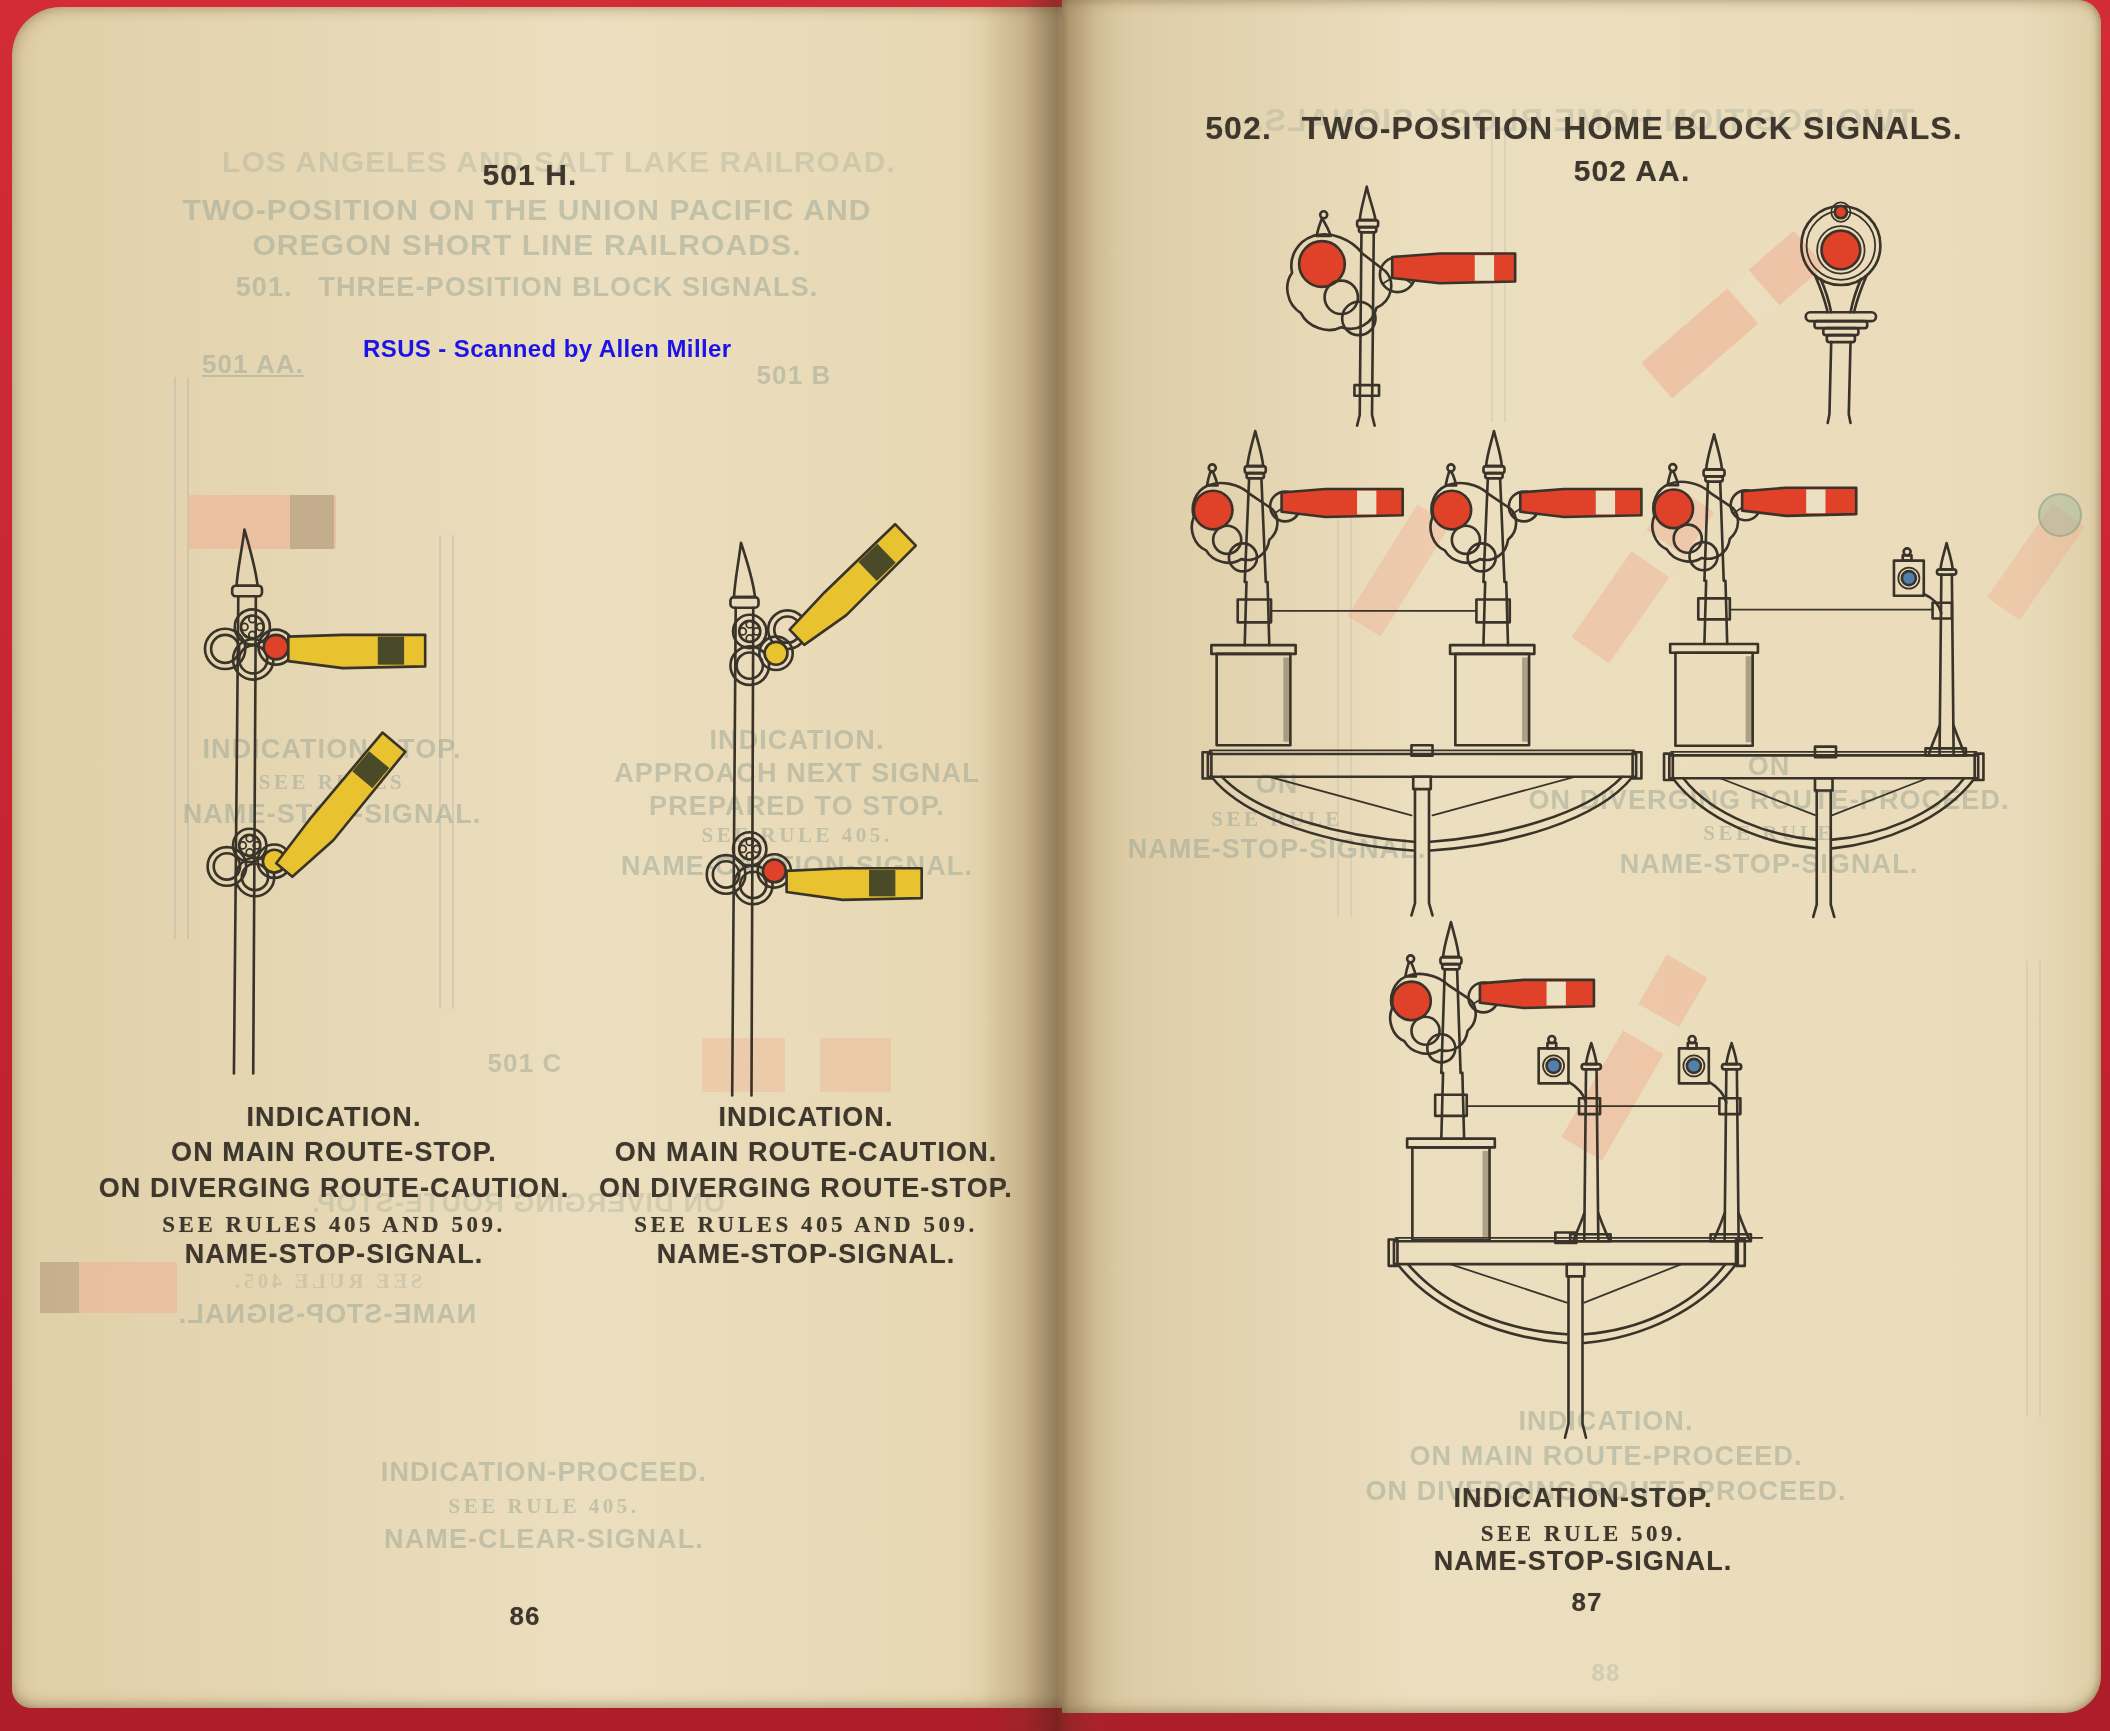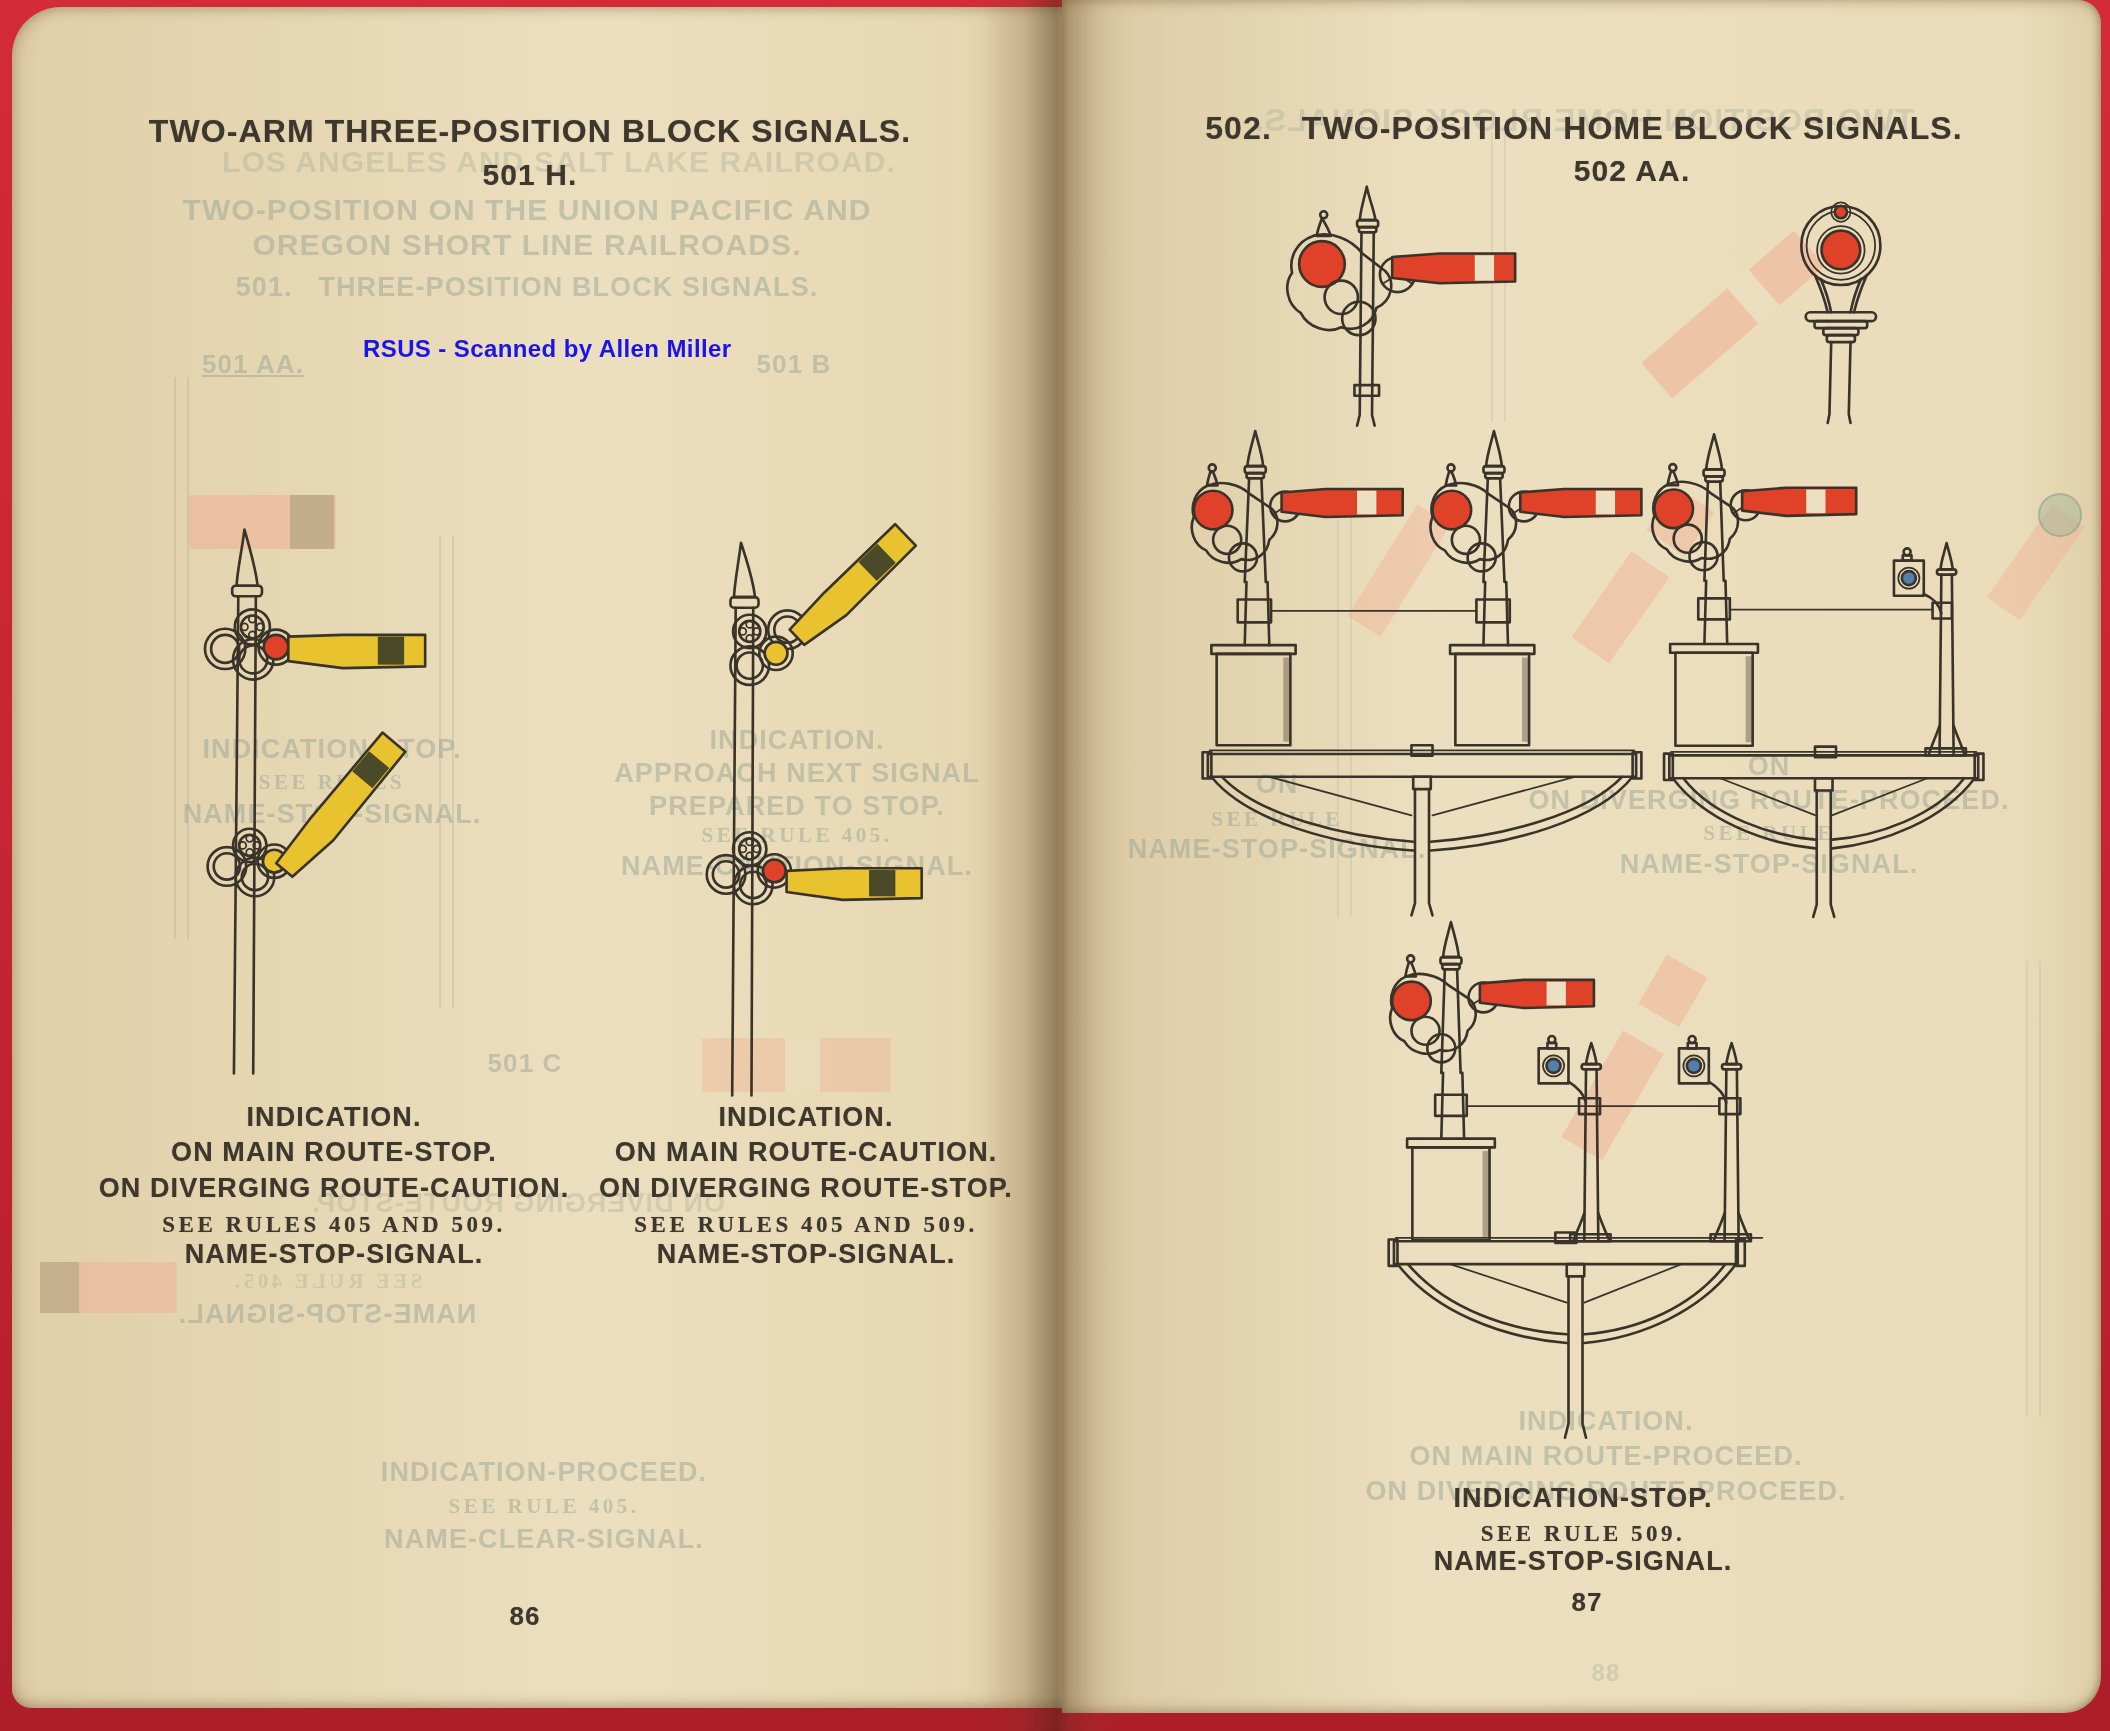--- a/index.html
+++ b/index.html
@@ -84,21 +84,21 @@
     <span class="wb" style="left:123px;width:31px;"></span>
   </div>
   <div class="garm" style="left:1979px;top:542px;width:114px;height:40px;transform:rotate(-55deg);opacity:.4;"></div>
   <div class="gdisc" style="left:2038px;top:493px;width:40px;height:40px;"></div>
 
   <span class="g fs34 dim" style="left:527px;top:147px;margin-left:32px;">LOS ANGELES AND SALT LAKE RAILROAD.</span>
   <span class="g fs34" style="left:527px;top:195px;text-align:center;">TWO-POSITION ON THE UNION PACIFIC AND</span>
   <span class="g fs34" style="left:527px;top:230px;">OREGON SHORT LINE RAILROADS.</span>
   <span class="g fs31" style="left:527px;top:274px;">501.   THREE-POSITION BLOCK SIGNALS.</span>
   <span class="g fs30" style="left:253px;top:351px;text-decoration:underline;">501 AA.</span>
-  <span class="g fs30" style="left:794px;top:351px;">501 B</span>
+  <span class="g fs30" style="left:794px;top:362px;">501 B</span>
   <span class="g fs31" style="left:332px;top:736px;">INDICATION-STOP.</span>
   <span class="g fs24 serif" style="left:332px;top:772px;">SEE RULES</span>
   <span class="g fs31" style="left:332px;top:801px;">NAME-STOP-SIGNAL.</span>
   <span class="g fs31" style="left:797px;top:727px;">INDICATION.</span>
   <span class="g fs31" style="left:797px;top:760px;">APPROACH NEXT SIGNAL</span>
   <span class="g fs31" style="left:797px;top:793px;">PREPARED TO STOP.</span>
   <span class="g fs24 serif" style="left:797px;top:825px;">SEE RULE 405.</span>
   <span class="g fs31" style="left:797px;top:853px;">NAME-CAUTION-SIGNAL.</span>
   <span class="g fs30" style="left:525px;top:1050px;">501 C</span>
   <span class="g fs31" style="left:544px;top:1459px;">INDICATION-PROCEED.</span>
@@ -114,21 +114,20 @@
   <span class="g fs31" style="left:1277px;top:836px;">NAME-STOP-SIGNAL.</span>
   <span class="g fs31" style="left:1769px;top:753px;">ON</span>
   <span class="g fs31" style="left:1769px;top:787px;">ON DIVERGING ROUTE-PROCEED.</span>
   <span class="g fs24 serif" style="left:1769px;top:823px;">SEE RULE</span>
   <span class="g fs31" style="left:1769px;top:851px;">NAME-STOP-SIGNAL.</span>
   <span class="g fs31" style="left:1606px;top:1408px;">INDICATION.</span>
   <span class="g fs31" style="left:1606px;top:1443px;text-align:center;">ON MAIN ROUTE-PROCEED.</span>
   <span class="g fs31" style="left:1606px;top:1478px;">ON DIVERGING ROUTE-PROCEED.</span>
   <span class="g fs27 dim" style="left:1606px;top:1661px;">88</span>
 
-  <span class="t fs37" style="left:530px;top:115px;">TWO-ARM THREE-POSITION BLOCK SIGNALS.</span>
   <span class="t fs34" style="left:530px;top:160px;">501 H.</span>
   <span class="wm" style="left:363px;top:337px;">RSUS - Scanned by Allen Miller</span>
 
   <span class="t fs31" style="left:334px;top:1104px;">INDICATION.</span>
   <span class="t fs31" style="left:334px;top:1139px;">ON MAIN ROUTE-STOP.</span>
   <span class="t fs31" style="left:334px;top:1175px;">ON DIVERGING ROUTE-CAUTION.</span>
   <span class="t fs26 serif" style="left:334px;top:1213px;">SEE RULES 405 AND 509.</span>
   <span class="t fs31" style="left:334px;top:1241px;">NAME-STOP-SIGNAL.</span>
 
   <span class="t fs31" style="left:806px;top:1104px;">INDICATION.</span>

